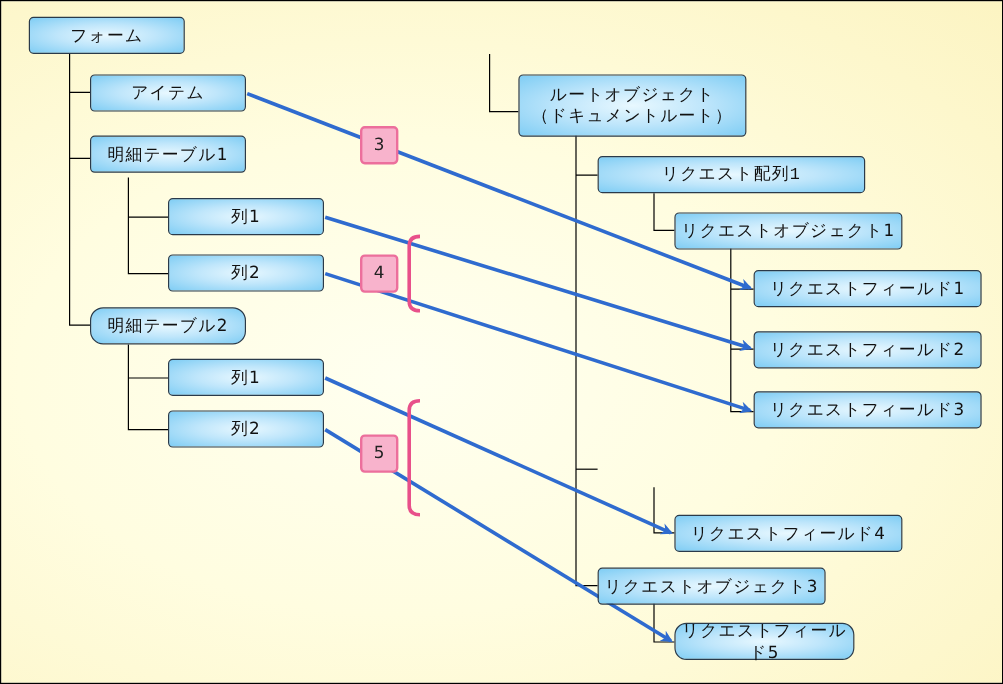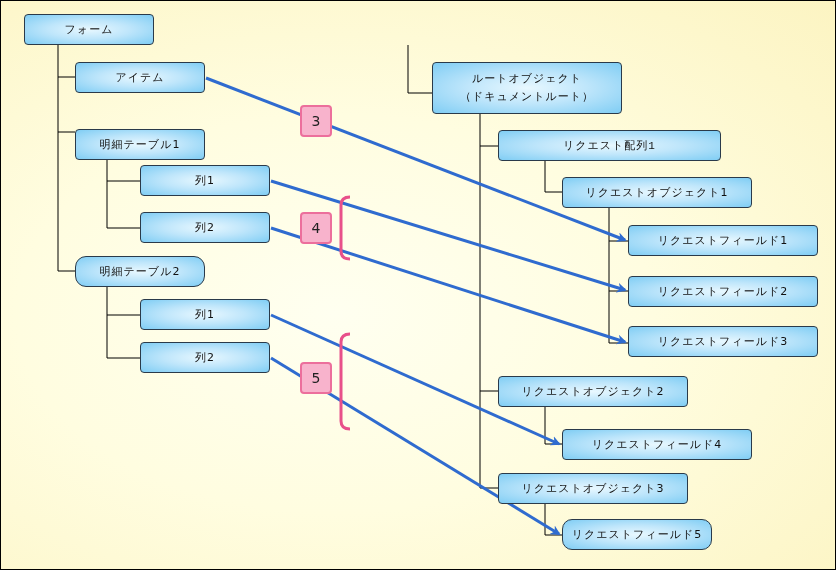--- a/index.html
+++ b/index.html
@@ -9,21 +9,21 @@
     border: 1px solid #000;
     background: radial-gradient(ellipse at 40% 55%, #fffff0 0%, #fffde0 45%, #fcf4c2 100%);
     overflow: hidden;
   }
   svg#lines { position: absolute; left: 0; top: 0; width: 834px; height: 568px; }
   .node {
     position: absolute; box-sizing: border-box;
     border: 1px solid #2a3a4a; border-radius: 4px;
     background: radial-gradient(ellipse at 50% 50%, #e8f8ff 0%, #bfe6fb 45%, #7fcdf4 100%);
     display: flex; align-items: center; justify-content: center;
-    font-size: 11px; color: #111; text-align: center; line-height: 18px;
+    font-size: 14px; color: #111; text-align: center; line-height: 18px;
     white-space: pre-line; letter-spacing: 1px;
   }
   .badge {
     position: absolute; box-sizing: border-box; width: 32px; height: 32px;
     border: 2px solid #ec6f9c; border-radius: 4px; background: #f8b3cc;
     display: flex; align-items: center; justify-content: center;
     font-size: 14px; color: #222;
   }
 </style>
 </head>
@@ -65,35 +65,34 @@
     </g>
 
     <g stroke="#e8508a" stroke-width="3" fill="none">
       <path d="M349,196 Q340,196 340,204 V250 Q340,258 349,258"></path>
       <path d="M349,333 Q340,333 340,341 V420 Q340,428 349,428"></path>
     </g>
   </svg>
 
   <div class="node" style="left:23px;top:13px;width:130px;height:31px;">フォーム</div>
   <div class="node" style="left:74px;top:61px;width:130px;height:31px;">アイテム</div>
-  <div class="node" style="left:74px;top:128px;width:130px;height:31px;">明細テーブル1</div>
+  <div class="node" style="left:74px;top:112px;width:130px;height:31px;">明細テーブル1</div>
   <div class="node" style="left:139px;top:164px;width:130px;height:31px;">列1</div>
   <div class="node" style="left:139px;top:211px;width:130px;height:31px;">列2</div>
   <div class="node" style="left:74px;top:255px;width:130px;height:31px;border-radius:11px;">明細テーブル2</div>
   <div class="node" style="left:139px;top:298px;width:130px;height:31px;">列1</div>
   <div class="node" style="left:139px;top:341px;width:130px;height:31px;">列2</div>
 
   <div class="node" style="left:431px;top:61px;width:190px;height:52px;">ルートオブジェクト
 （ドキュメントルート）</div>
   <div class="node" style="left:497px;top:129px;width:223px;height:31px;font-family:Liberation Mono, monospace;">リクエスト配列1</div>
   <div class="node" style="left:561px;top:176px;width:190px;height:31px;">リクエストオブジェクト1</div>
   <div class="node" style="left:627px;top:224px;width:190px;height:31px;">リクエストフィールド1</div>
   <div class="node" style="left:627px;top:275px;width:190px;height:31px;">リクエストフィールド2</div>
   <div class="node" style="left:627px;top:325px;width:190px;height:31px;">リクエストフィールド3</div>
-  <div class="node" style="left:497px;top:375px;width:190px;height:31px;">リクエストオブジェクト2</div>
   <div class="node" style="left:561px;top:428px;width:190px;height:31px;">リクエストフィールド4</div>
   <div class="node" style="left:497px;top:472px;width:190px;height:31px;">リクエストオブジェクト3</div>
   <div class="node" style="left:561px;top:518px;width:150px;height:31px;border-radius:10px;">リクエストフィールド5</div>
 
   <div class="badge" style="left:299px;top:104px;">3</div>
   <div class="badge" style="left:299px;top:211px;">4</div>
   <div class="badge" style="left:299px;top:361px;">5</div>
 </div>
 
 </body></html>

